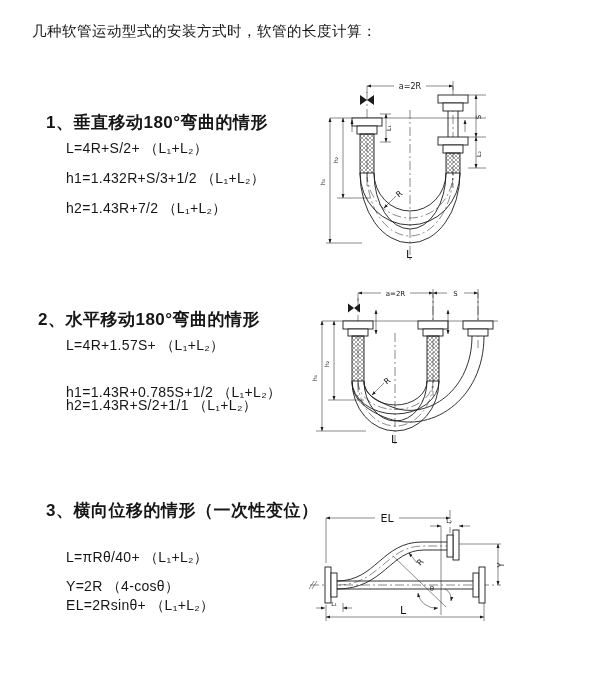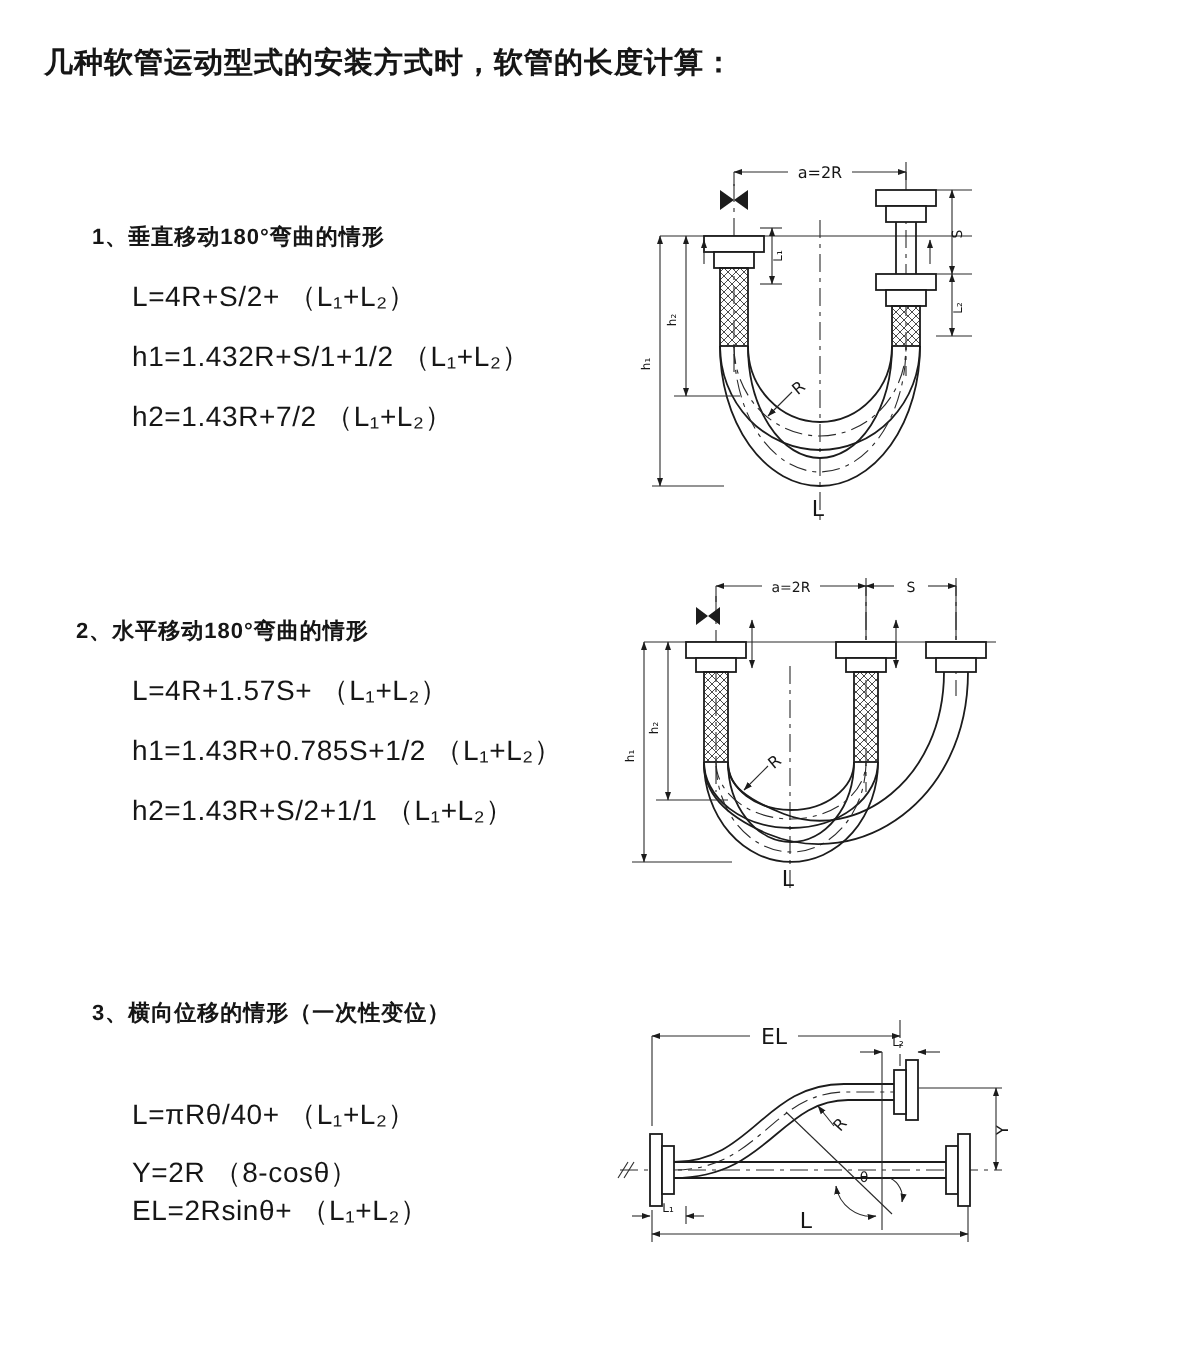--- a/index.html
+++ b/index.html
@@ -1,22 +1,22 @@
 <!DOCTYPE html>
 <html><head>
 <meta charset="utf-8">
 <style>
   html,body{margin:0;padding:0;}
   body{
     width:600px;height:675px;background:#ffffff;position:relative;overflow:hidden;
     font-family:"Liberation Sans","DejaVu Sans",sans-serif;color:#161616;
   }
   .abs{position:absolute;}
-  .page-title{left:22px;top:22px;font-size:14.5px;font-weight:bold;letter-spacing:0.5px;}
-  .sec-heading{font-size:11px;font-weight:bold;letter-spacing:0.5px;}
+  .page-title{left:32px;top:22px;font-size:14.5px;font-weight:normal;letter-spacing:0.5px;}
+  .sec-heading{font-size:17px;font-weight:bold;letter-spacing:0.5px;}
   .formula{font-size:14px;letter-spacing:0.3px;}
   svg{position:absolute;overflow:visible;}
   svg text{fill:#161616;font-family:"DejaVu Sans","Liberation Sans",sans-serif;}
   .ink{stroke:#1c1c1c;fill:none;stroke-width:0.9;}
   .thin{stroke:#2a2a2a;fill:none;stroke-width:0.55;}
   .cl{stroke:#2a2a2a;fill:none;stroke-width:0.55;stroke-dasharray:9 3 2 3;}
   .flg{fill:#ffffff;stroke:#1c1c1c;stroke-width:0.9;}
   .braid{fill:url(#braidP);stroke:#1c1c1c;stroke-width:0.9;}
   .lbl{font-size:7px;}
   .lbl-xs{font-size:6px;}
@@ -34,21 +34,21 @@
     <pattern id="braidP" width="4" height="4" patternUnits="userSpaceOnUse">
       <path d="M0,0 l4,4 M0,4 l4,-4 M-1,3 l2,2 M3,-1 l2,2 M-1,1 l2,-2 M3,5 l2,-2" stroke="#4a4a4a" stroke-width="0.5" fill="none"></path>
     </pattern>
   </defs>
 </svg>
 
 <div class="abs page-title">几种软管运动型式的安装方式时，软管的长度计算：</div>
 
 <div class="abs sec-heading" style="left:46px;top:111px">1、垂直移动180°弯曲的情形</div>
 <div class="abs formula" style="left:66px;top:140px">L=4R+S/2+ （L₁+L₂）</div>
-<div class="abs formula" style="left:66px;top:170px">h1=1.432R+S/1+1/2 （L₁+L₂）</div>
+<div class="abs formula" style="left:66px;top:170px">h1=1.432R+S/3+1/2 （L₁+L₂）</div>
 <div class="abs formula" style="left:66px;top:200px">h2=1.43R+7/2 （L₁+L₂）</div>
 
 <svg style="left:310px;top:70px" width="290" height="200" viewBox="0 0 290 200">
 
   <g>
     <line class="cl" x1="57" y1="22" x2="57" y2="118"></line>
     <line class="cl" x1="143" y1="11" x2="143" y2="118"></line>
     <line class="cl" x1="100" y1="40" x2="100" y2="190"></line>
   </g>
 
@@ -130,21 +130,21 @@
   <g>
     <line class="thin" x1="86" y1="126" x2="74" y2="138" marker-end="url(#mA)"></line>
     <text class="lbl-md" x="91" y="126" transform="rotate(-40 91 126)" text-anchor="middle">R</text>
   </g>
 
   <text class="lbl-lg" x="99" y="188" text-anchor="middle">L</text>
 </svg>
 
 <div class="abs sec-heading" style="left:38px;top:308px">2、水平移动180°弯曲的情形</div>
 <div class="abs formula" style="left:66px;top:337px">L=4R+1.57S+ （L₁+L₂）</div>
-<div class="abs formula" style="left:66px;top:367px">h1=1.43R+0.785S+1/2 （L₁+L₂）</div>
+<div class="abs formula" style="left:66px;top:384px">h1=1.43R+0.785S+1/2 （L₁+L₂）</div>
 <div class="abs formula" style="left:66px;top:397px">h2=1.43R+S/2+1/1 （L₁+L₂）</div>
 
 <svg style="left:308px;top:278px" width="292" height="175" viewBox="0 0 292 175">
   <g>
     <line class="cl" x1="50" y1="20" x2="50" y2="118"></line>
     <line class="cl" x1="125" y1="11" x2="125" y2="118"></line>
     <line class="cl" x1="170" y1="11" x2="170" y2="70"></line>
     <line class="cl" x1="87" y1="55" x2="87" y2="168"></line>
   </g>
   <line class="thin" x1="14" y1="43" x2="190" y2="43"></line>
@@ -215,21 +215,21 @@
 
   <g>
     <line class="thin" x1="76" y1="105" x2="64" y2="117" marker-end="url(#mA)"></line>
     <text class="lbl-md" x="81" y="105" transform="rotate(-40 81 105)" text-anchor="middle">R</text>
   </g>
   <text class="lbl-lg" x="86" y="165" text-anchor="middle">L</text>
 </svg>
 
 <div class="abs sec-heading" style="left:46px;top:499px">3、横向位移的情形（一次性变位）</div>
 <div class="abs formula" style="left:66px;top:549px">L=πRθ/40+ （L₁+L₂）</div>
-<div class="abs formula" style="left:66px;top:578px">Y=2R （8-cosθ）</div>
+<div class="abs formula" style="left:66px;top:578px">Y=2R （4-cosθ）</div>
 <div class="abs formula" style="left:66px;top:597px">EL=2Rsinθ+ （L₁+L₂）</div>
 
 <svg style="left:298px;top:495px" width="302" height="175" viewBox="0 0 302 175">
 
   <g>
     <line class="thin" x1="28" y1="23" x2="77" y2="23" marker-start="url(#mA)"></line>
     <line class="thin" x1="101" y1="23" x2="152" y2="23" marker-end="url(#mA)"></line>
     <line class="thin" x1="28" y1="23" x2="28" y2="68"></line>
     <text class="lbl-lg" x="89" y="27" text-anchor="middle">EL</text>
   </g>

